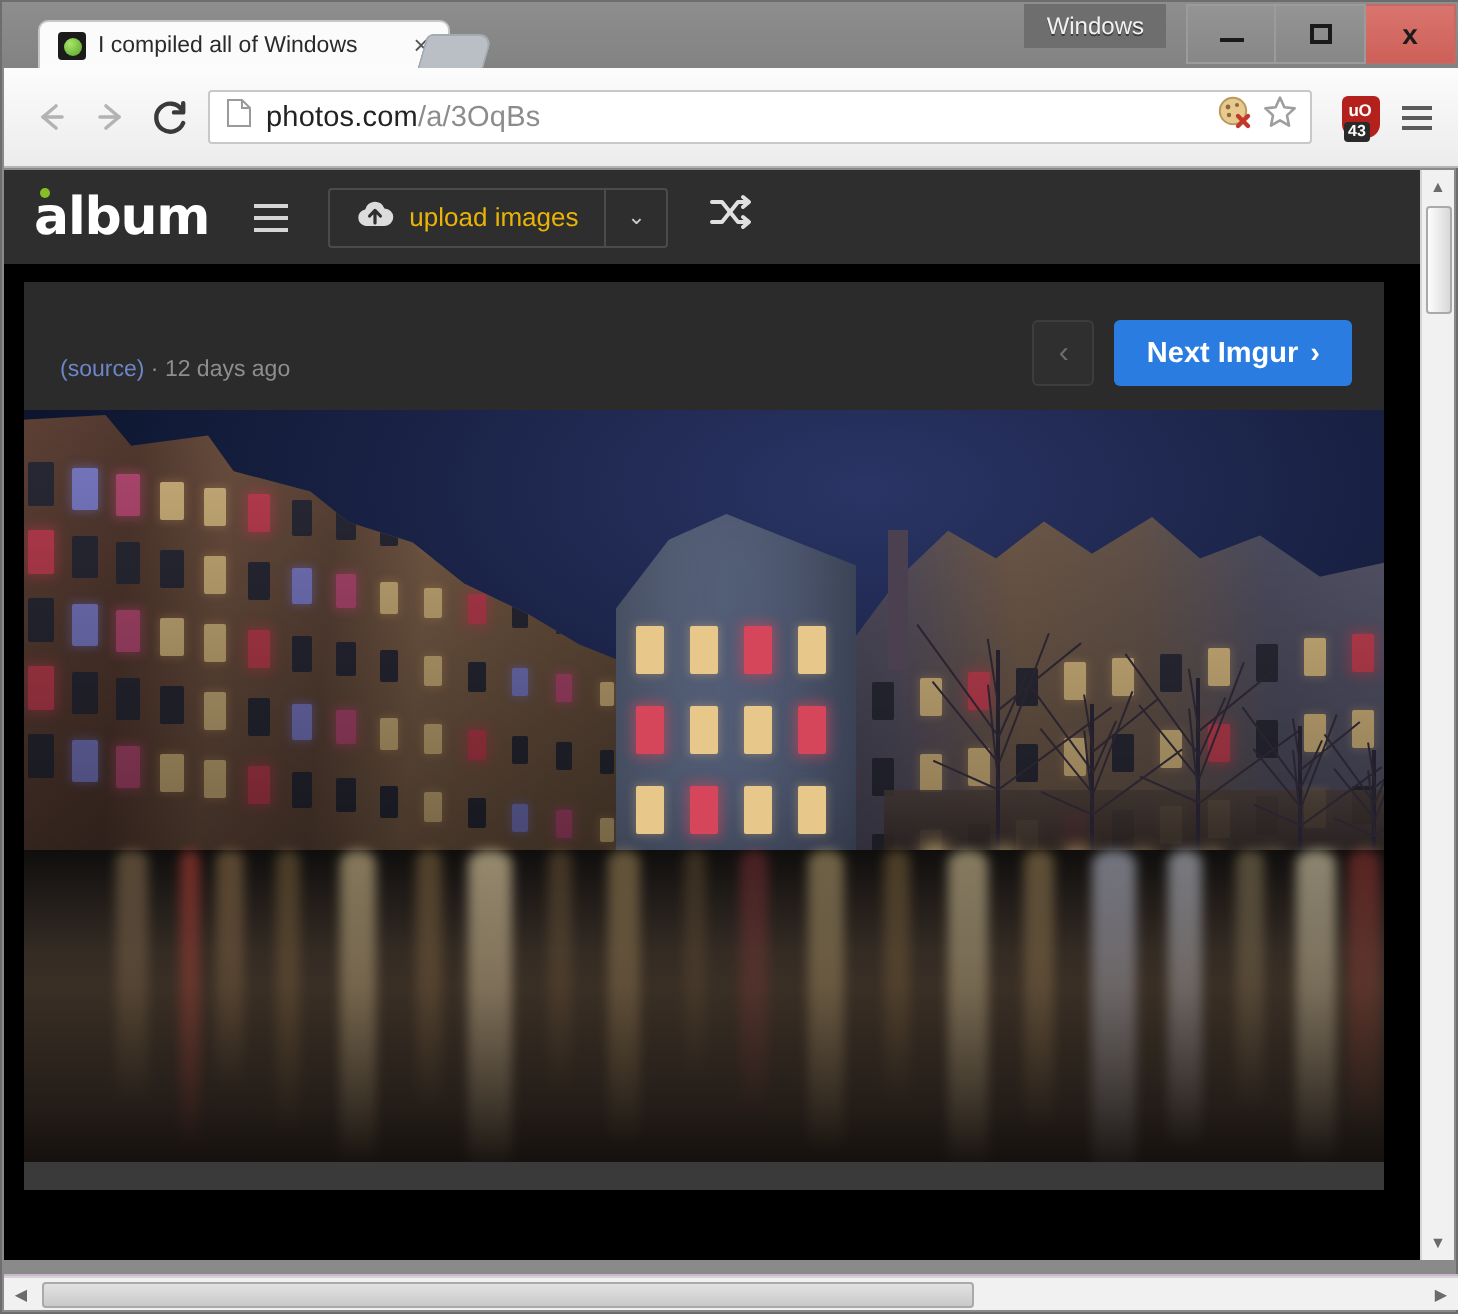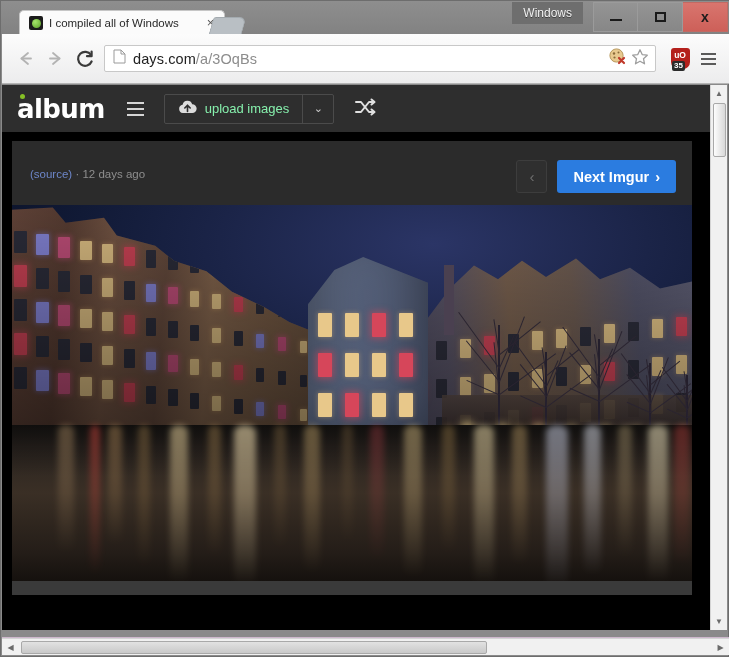--- a/index.html
+++ b/index.html
@@ -221,21 +221,21 @@
   .upload-group {
     margin-left: 20px;
     height: 30px;
     display: flex;
     border: 1px solid #4b4b4b;
     border-radius: 2px;
   }
   .upload-btn {
     display: flex; align-items: center; gap: 8px;
     padding: 0 13px;
-    color: #86efac;
+    color: #eab308;
     font-size: 13px;
   }
   .upload-caret {
     width: 31px;
     border-left: 1px solid #4b4b4b;
     display: flex; align-items: center; justify-content: center;
     color: #cfcfcf;
     font-size: 11px;
   }
   .shuffle-btn {
@@ -258,21 +258,21 @@
   .post-titlewrap { flex: 1 1 auto; padding-right: 16px; }
   .post-title {
     color: #f2f2f2;
     font-size: 16.5px;
     font-weight: bold;
     line-height: 21px;
     letter-spacing: -.1px;
     max-width: 450px;
   }
   .post-meta {
-    margin-top: 13px;
+    margin-top: 24px;
     font-size: 11.5px;
     color: #8e8e8e;
   }
   .post-meta .src { color: #6d86c9; }
   .post-nav { display: flex; align-items: flex-start; gap: 10px; padding-top: 5px; }
   .prev-post {
     width: 31px; height: 33px;
     background: #2f2f2f;
     border: 1px solid #3d3d3d;
     border-radius: 3px;
@@ -543,42 +543,42 @@
       </svg>
     </div>
 
     <div class="omnibox">
       <span class="page-icon">
         <svg width="13" height="15" viewBox="0 0 13 15">
           <path d="M1 1 H8 L12 5 V14 H1 Z" fill="#fff" stroke="#9a9a9a" stroke-width="1"></path>
           <path d="M8 1 V5 H12" fill="none" stroke="#9a9a9a" stroke-width="1"></path>
         </svg>
       </span>
-      <span class="url"><span class="host">days.com</span><span class="path">/a/3OqBs</span></span>
+      <span class="url"><span class="host">photos.com</span><span class="path">/a/3OqBs</span></span>
       <span class="omni-actions">
         <span>
           <svg width="19" height="19" viewBox="0 0 19 19">
             <circle cx="8.5" cy="8.5" r="6.6" fill="#e8c98f" stroke="#b99a5e" stroke-width="1"></circle>
             <circle cx="6" cy="6.5" r="1.2" fill="#8a6a39"></circle>
             <circle cx="10.5" cy="5.5" r="1" fill="#8a6a39"></circle>
             <circle cx="6.5" cy="10.5" r="1.1" fill="#8a6a39"></circle>
             <path d="M11 11 L16 16 M16 11 L11 16" stroke="#c0392b" stroke-width="2.2" stroke-linecap="round"></path>
           </svg>
         </span>
         <span>
           <svg width="18" height="18" viewBox="0 0 18 18">
             <path d="M9 1.8 L11.2 6.6 L16.3 7.2 L12.5 10.7 L13.5 15.8 L9 13.2 L4.5 15.8 L5.5 10.7 L1.7 7.2 L6.8 6.6 Z" fill="none" stroke="#9e9e9e" stroke-width="1.3" stroke-linejoin="round"></path>
           </svg>
         </span>
       </span>
     </div>
 
     <div class="ext-badge">
       <span class="ublock-shield">uO</span>
-      <span class="ublock-count">35</span>
+      <span class="ublock-count">43</span>
     </div>
 
     <div class="menu-btn">
       <i></i>
       <i></i>
       <i></i>
     </div>
   </div>
 
   <div class="viewport">

